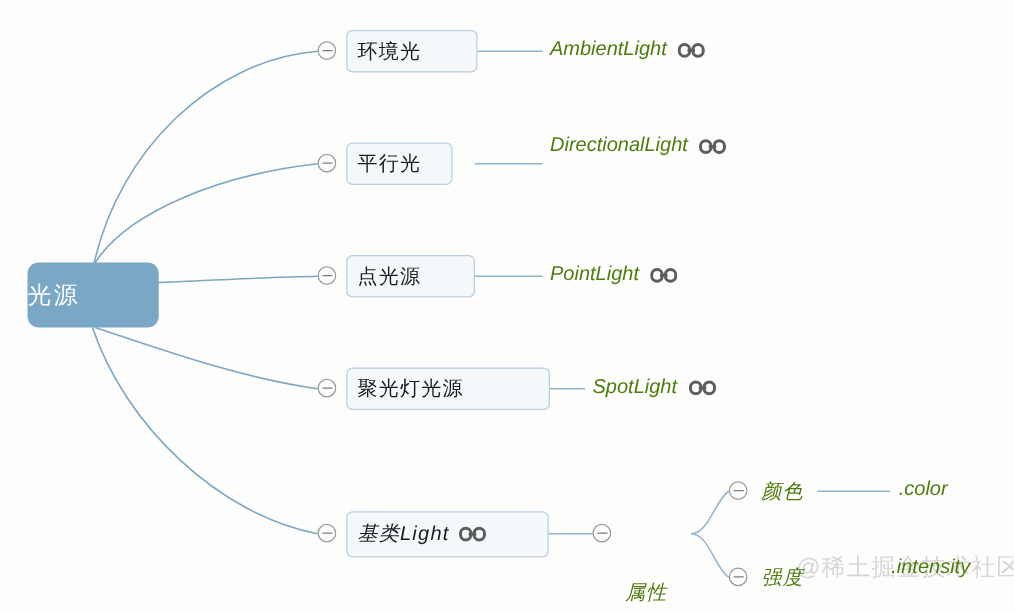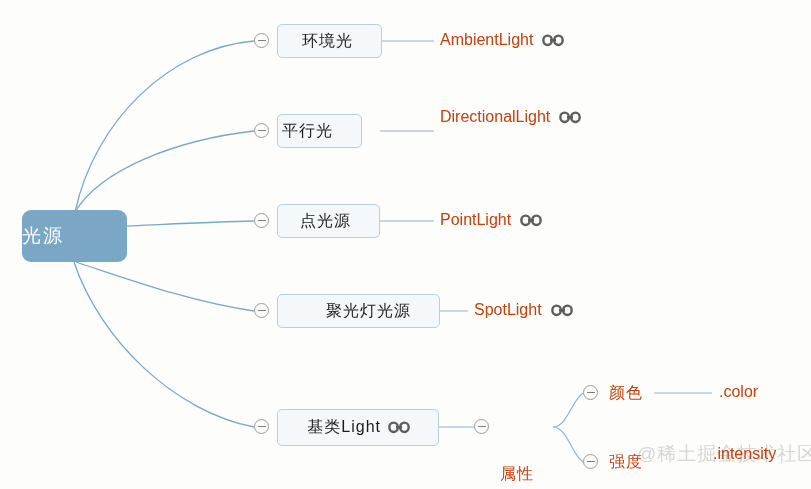--- a/index.html
+++ b/index.html
@@ -45,26 +45,26 @@
   
   .branch-box {
     position: absolute;
     background: #f4f8fb;
     border: 1px solid #b9cfdf;
     border-radius: 5px;
     box-sizing: border-box;
     height: 34px;
     display: flex;
     align-items: center;
-    justify-content: flex-end;
+    justify-content: flex-start;
     gap: 7px;
     color: #1c1c1c;
     font-size: 16px;
     letter-spacing: 1px;
-    padding: 0 28px;
+    padding: 0 8px;
     z-index: 4;
   }
   .branch-box .label {
     white-space: nowrap;
   }
 
   
   .toggle {
     position: absolute;
     width: 15px;
@@ -82,26 +82,27 @@
     top: 6px;
     width: 8px;
     height: 1px;
     background: #7d7d7d;
   }
 
   
   .leaf-text {
     position: absolute;
     font-size: 16px;
-    color: #c2410c;
+    color: #4d7c0f;
     white-space: nowrap;
     display: flex;
     align-items: center;
     gap: 9px;
     z-index: 4;
+    font-style: italic;
   }
   .leaf-text.cjk {
     letter-spacing: 1px;
   }
 
   
   .link-icon {
     display: inline-block;
     width: 22px;
     height: 13px;
@@ -221,21 +222,21 @@
         <g fill="none" stroke="#5d5d5d" stroke-width="2.4">
           <rect x="1.4" y="1.6" width="8.4" height="9.4" rx="4.2"></rect>
           <rect x="12.2" y="1.6" width="8.4" height="9.4" rx="4.2"></rect>
           <path d="M8,6.3 H14" stroke-width="2.6"></path>
         </g>
       </svg>
     </span>
   </div>
 
   <div class="toggle" style="left:254px; top:419px;"></div>
-  <div class="branch-box" style="left:277px; top:409px; width:162px; height:37px;">
+  <div class="branch-box" style="left:277px; top:409px; width:162px; height:37px;font-style:italic;">
     <span class="label">基类Light</span>
     <span class="link-icon">
       <svg viewBox="0 0 22 13" xmlns="http://www.w3.org/2000/svg">
         <g fill="none" stroke="#5d5d5d" stroke-width="2.4">
           <rect x="1.4" y="1.6" width="8.4" height="9.4" rx="4.2"></rect>
           <rect x="12.2" y="1.6" width="8.4" height="9.4" rx="4.2"></rect>
           <path d="M8,6.3 H14" stroke-width="2.6"></path>
         </g>
       </svg>
     </span>

